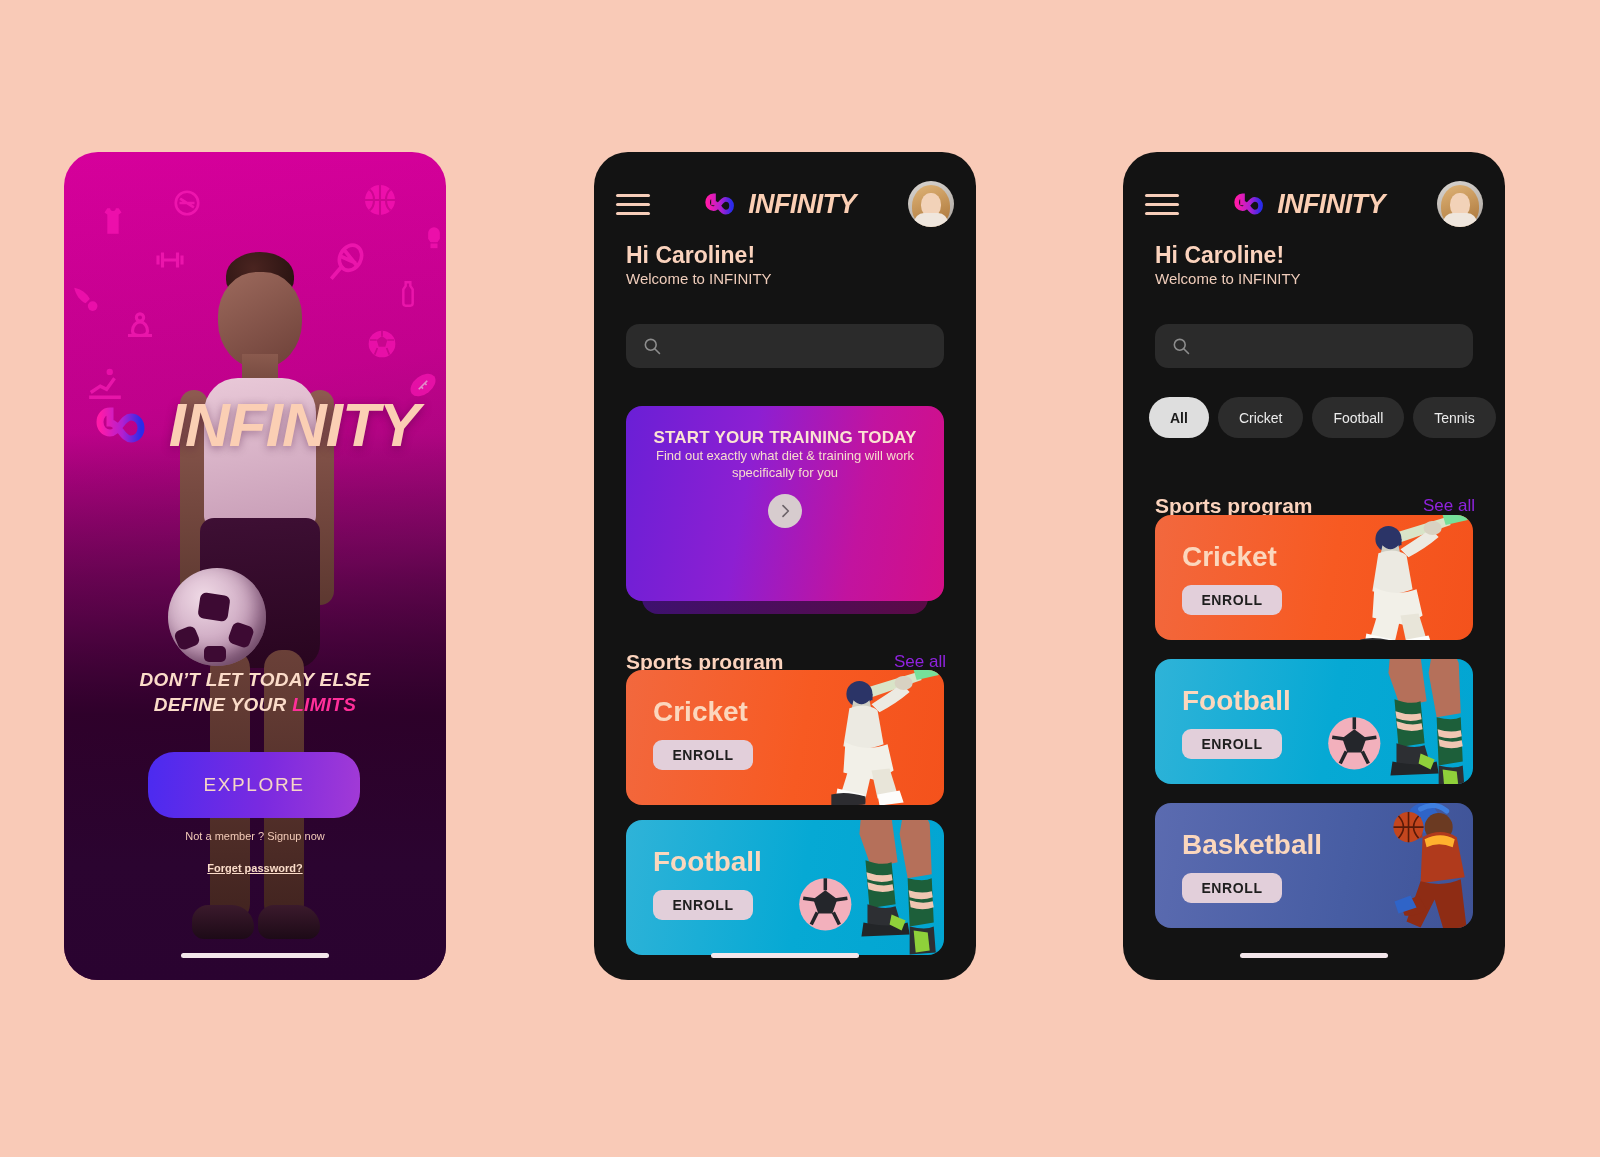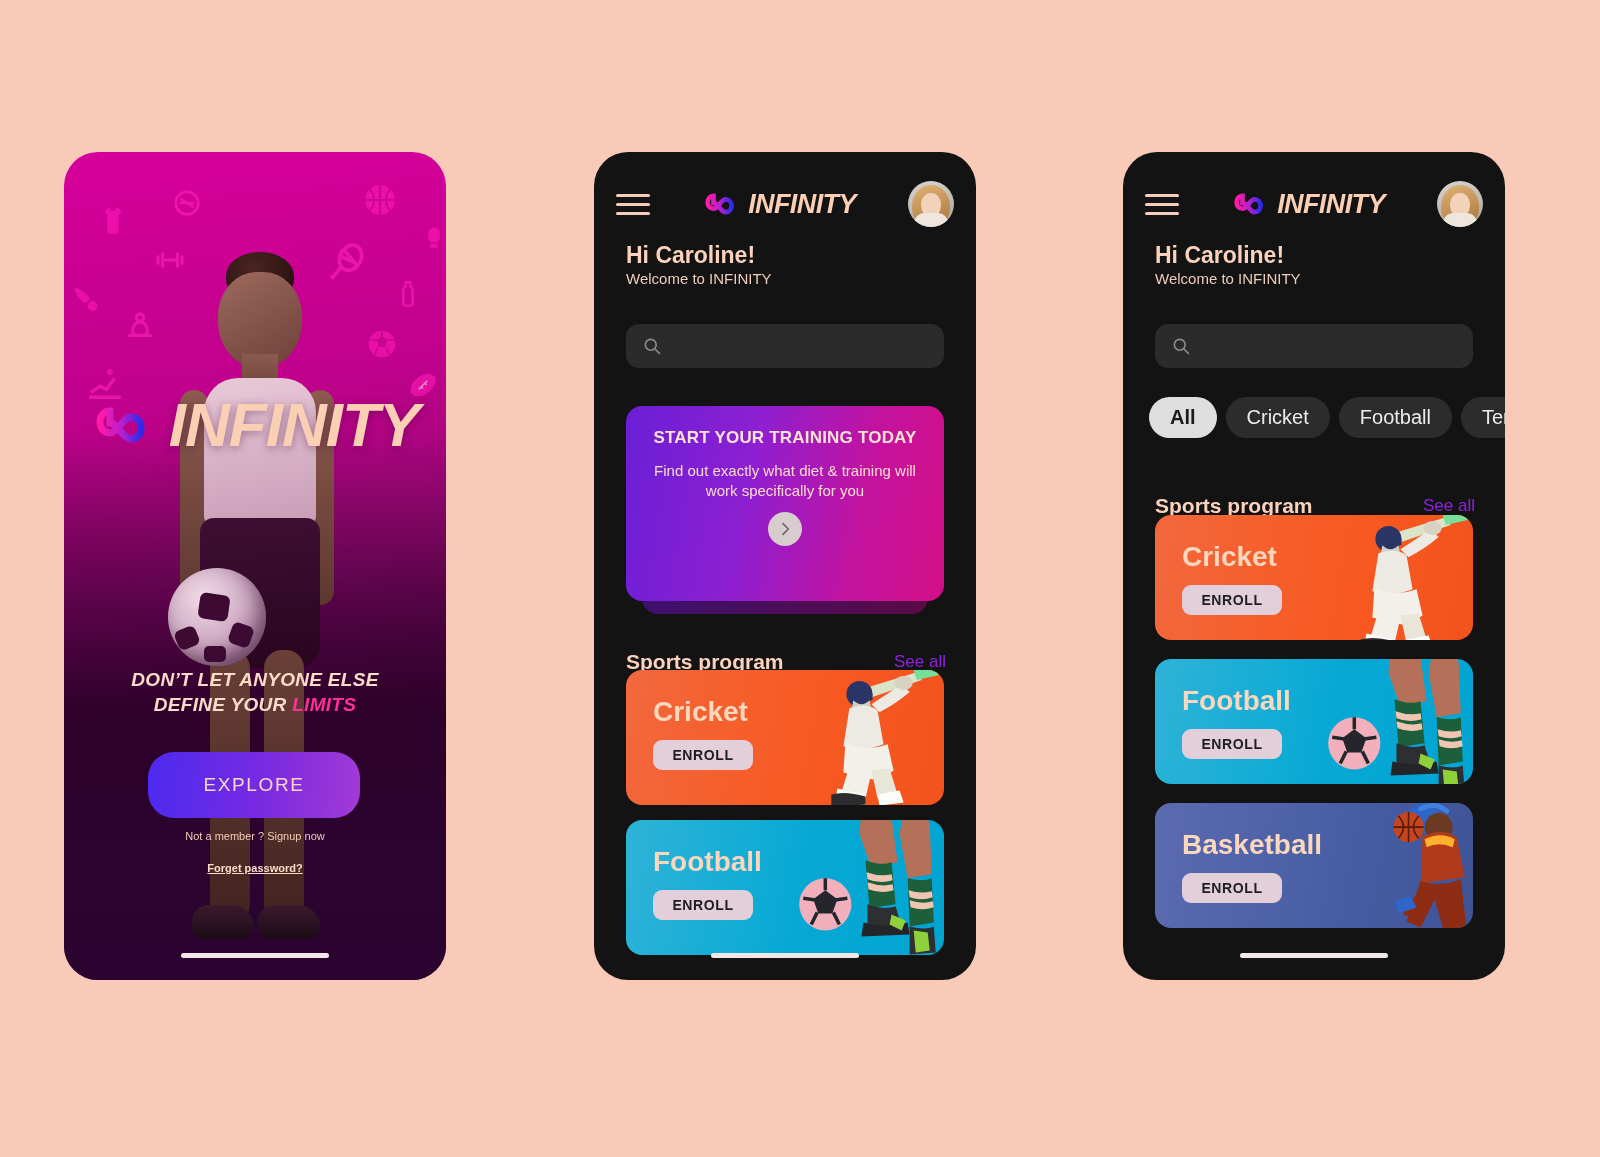--- a/index.html
+++ b/index.html
@@ -208,42 +208,42 @@
   .train-card{
     position:relative; z-index:2;
     height:195px; border-radius:16px; padding:22px 22px 8px;
     background:linear-gradient(100deg,#6a1fd6 0%,#8d1fd2 38%,#c2139f 72%,#d40f86 100%);
     text-align:center;
   }
   .train-title{
     color:#fbe3d3; font-size:17px; font-weight:bold; letter-spacing:.2px;
   }
   .train-sub{
-    margin-top:13px; color:#f7dccd; font-size:15px; line-height:1.3;
+    color:#f7dccd; font-size:13px; line-height:1.3;
   }
   .train-next{
     width:34px; height:34px; border-radius:50%;
     background:#d7ccce; margin:12px auto 0;
     display:flex; align-items:center; justify-content:center; cursor:pointer;
   }
   .train-shadow{
     position:absolute; left:16px; right:16px; top:182px; height:26px;
     border-radius:0 0 16px 16px; z-index:1;
     background:linear-gradient(100deg,#3d116f,#5b0a45);
   }
 
   
   .chips{
     position:absolute; left:26px; top:245px; right:0;
     display:flex; gap:9px; align-items:center;
   }
   .chip{
     height:41px; padding:12px 21px; border-radius:21px;
     display:flex; align-items:center; white-space:nowrap;
-    background:#2c2c2c; color:#ececec; font-size:20px; cursor:pointer;
+    background:#2c2c2c; color:#ececec; font-size:14px; cursor:pointer;
   }
   .chip.active{ background:#dedede; color:#1b1b1b; font-weight:bold; }
 
   
   .sec-head{
     position:absolute; left:32px; right:30px;
     display:flex; align-items:center; justify-content:space-between;margin-top:20px;
   }
   .sec-title{ color:#fbd3bd; font-size:21px; font-weight:bold; }
   .see-all{ color:#8f22dd; font-size:17px; cursor:pointer; }
@@ -355,21 +355,21 @@
               <stop offset="55%" stop-color="#b21fd0"></stop>
               <stop offset="100%" stop-color="#2b2bea"></stop>
         </linearGradient>
           </defs>
         <path d="M19 10c-6 0-10 5-10 11s4 11 10 11c9 0 12-16 21-16 6 0 10 5 10 11s-4 11-10 11c-9 0-12-16-21-16z" fill="none" stroke="url(#ig1)" stroke-width="7" stroke-linecap="round"></path>
       </svg>
       <span class="hero-title">INFINITY</span>
     </div>
 
     <div class="tagline">
-      <div>DON’T LET ANYONE ELSE</div>
+      <div>DON’T LET TODAY ELSE</div>
       <div><span>DEFINE YOUR </span><span class="limits">LIMITS</span></div>
     </div>
 
     <button class="explore-btn">EXPLORE</button>
     <div class="signup-line">Not a member ? Signup now</div>
     <div class="forget-link">Forget password?</div>
     <div class="home-indicator"></div>
   </div>
 
   <div class="phone" id="phone2">

